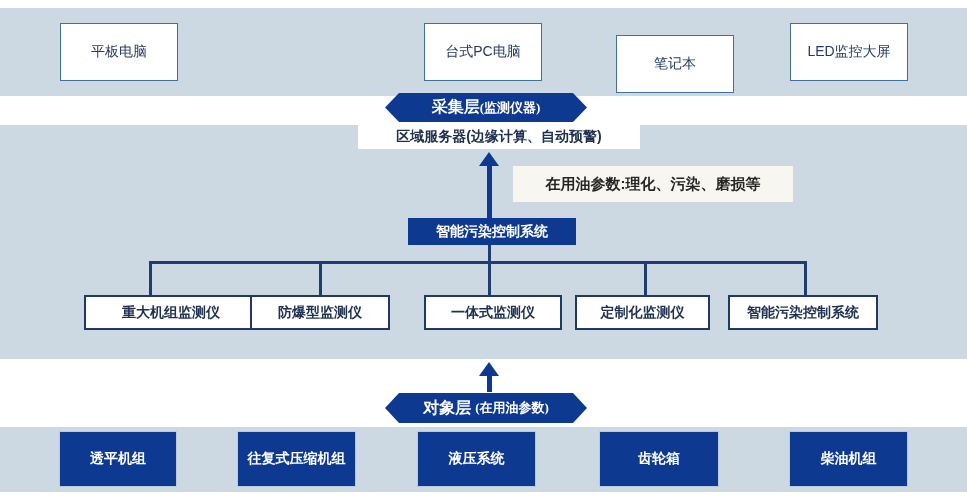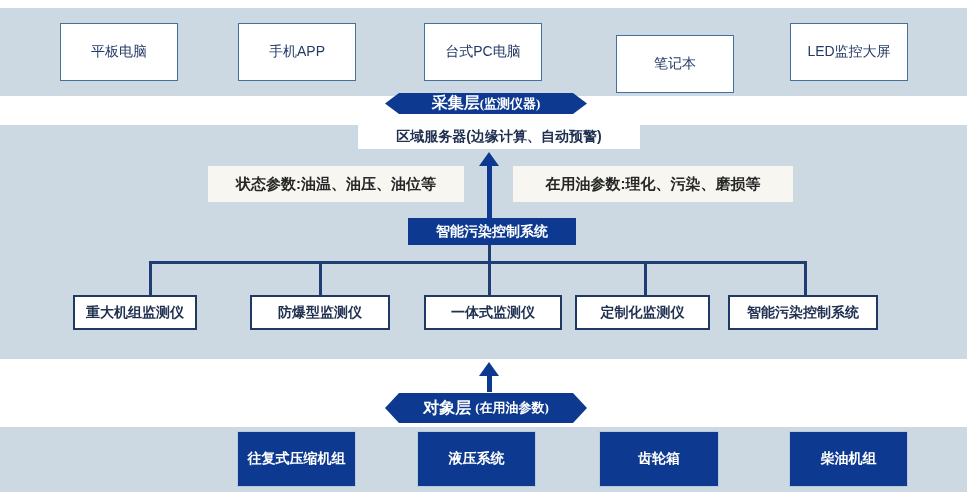--- a/index.html
+++ b/index.html
@@ -58,66 +58,60 @@
 
 <div class="canvas">
 
   <div class="band band-top"></div>
   <div class="band band-mid"></div>
   <div class="band band-bottom"></div>
 
   <div class="devbox" style="left:60px;">
       <span>平板电脑</span>
     </div>
-  <div class="devbox" style="left:238px;">
-      <span>手机APP</span>
-    </div>
   <div class="devbox" style="left:424px;">
       <span>台式PC电脑</span>
     </div>
   <div class="devbox" style="left:616px;margin-top:12px;">
       <span>笔记本</span>
     </div>
   <div class="devbox" style="left:790px;">
       <span>LED监控大屏</span>
     </div>
 
-  <div class="banner" style="left:385px;top:93px;width:202px;height:21px;">
+  <div class="banner" style="left:385px;top:93px;width:202px;height:29px;">
     <span class="t1">采集层</span>
       <span class="t2">(监测仪器)</span>
   </div>
 
   <div class="serverbox">
     <span>区域服务器(边缘计算、自动预警)</span>
   </div>
 
   <div class="uparrow" style="left:479px;top:152px;">
     <div class="head"></div>
     <div class="shaft" style="height:52px;"></div>
   </div>
 
-  <div class="paramlabel" style="left:208px;width:256px;">
-    <span>状态参数:油温、油压、油位等</span>
-  </div>
   <div class="paramlabel" style="left:513px;width:280px;">
     <span>在用油参数:理化、污染、磨损等</span>
   </div>
 
   <div class="centraldev">
     <span>智能污染控制系统</span>
   </div>
 
   <div class="tline" style="left:488px;top:245px;width:3px;height:50px;"></div>
   <div class="tline" style="left:149px;top:261px;width:658px;height:3px;"></div>
   <div class="tline" style="left:149px;top:261px;width:3px;height:34px;"></div>
   <div class="tline" style="left:319px;top:261px;width:3px;height:34px;"></div>
   <div class="tline" style="left:644px;top:261px;width:3px;height:34px;"></div>
   <div class="tline" style="left:804px;top:261px;width:3px;height:34px;"></div>
 
-  <div class="monbox" style="left:73px;width:124px;">
+  <div class="monbox" style="left:84px;width:174px;">
       <span>重大机组监测仪</span>
     </div>
   <div class="monbox" style="left:250px;width:140px;">
       <span>防爆型监测仪</span>
     </div>
   <div class="monbox" style="left:424px;width:138px;">
       <span>一体式监测仪</span>
     </div>
   <div class="monbox" style="left:575px;width:135px;">
       <span>定制化监测仪</span>
@@ -129,20 +123,23 @@
   <div class="uparrow" style="left:479px;top:362px;">
     <div class="head"></div>
     <div class="shaft" style="height:16px;"></div>
   </div>
 
   <div class="banner" style="left:385px;top:393px;width:202px;height:30px;">
     <span class="t1">对象层</span>
       <span class="t2" style="margin-left:4px;">(在用油参数)</span>
   </div>
 
+  <div class="eqbox" style="left:60px;width:116px;">
+      <span>透平机组</span>
+    </div>
   <div class="eqbox" style="left:238px;width:117px;">
       <span>往复式压缩机组</span>
     </div>
   <div class="eqbox" style="left:418px;width:117px;">
       <span>液压系统</span>
     </div>
   <div class="eqbox" style="left:600px;width:118px;">
       <span>齿轮箱</span>
     </div>
   <div class="eqbox" style="left:790px;width:117px;">

